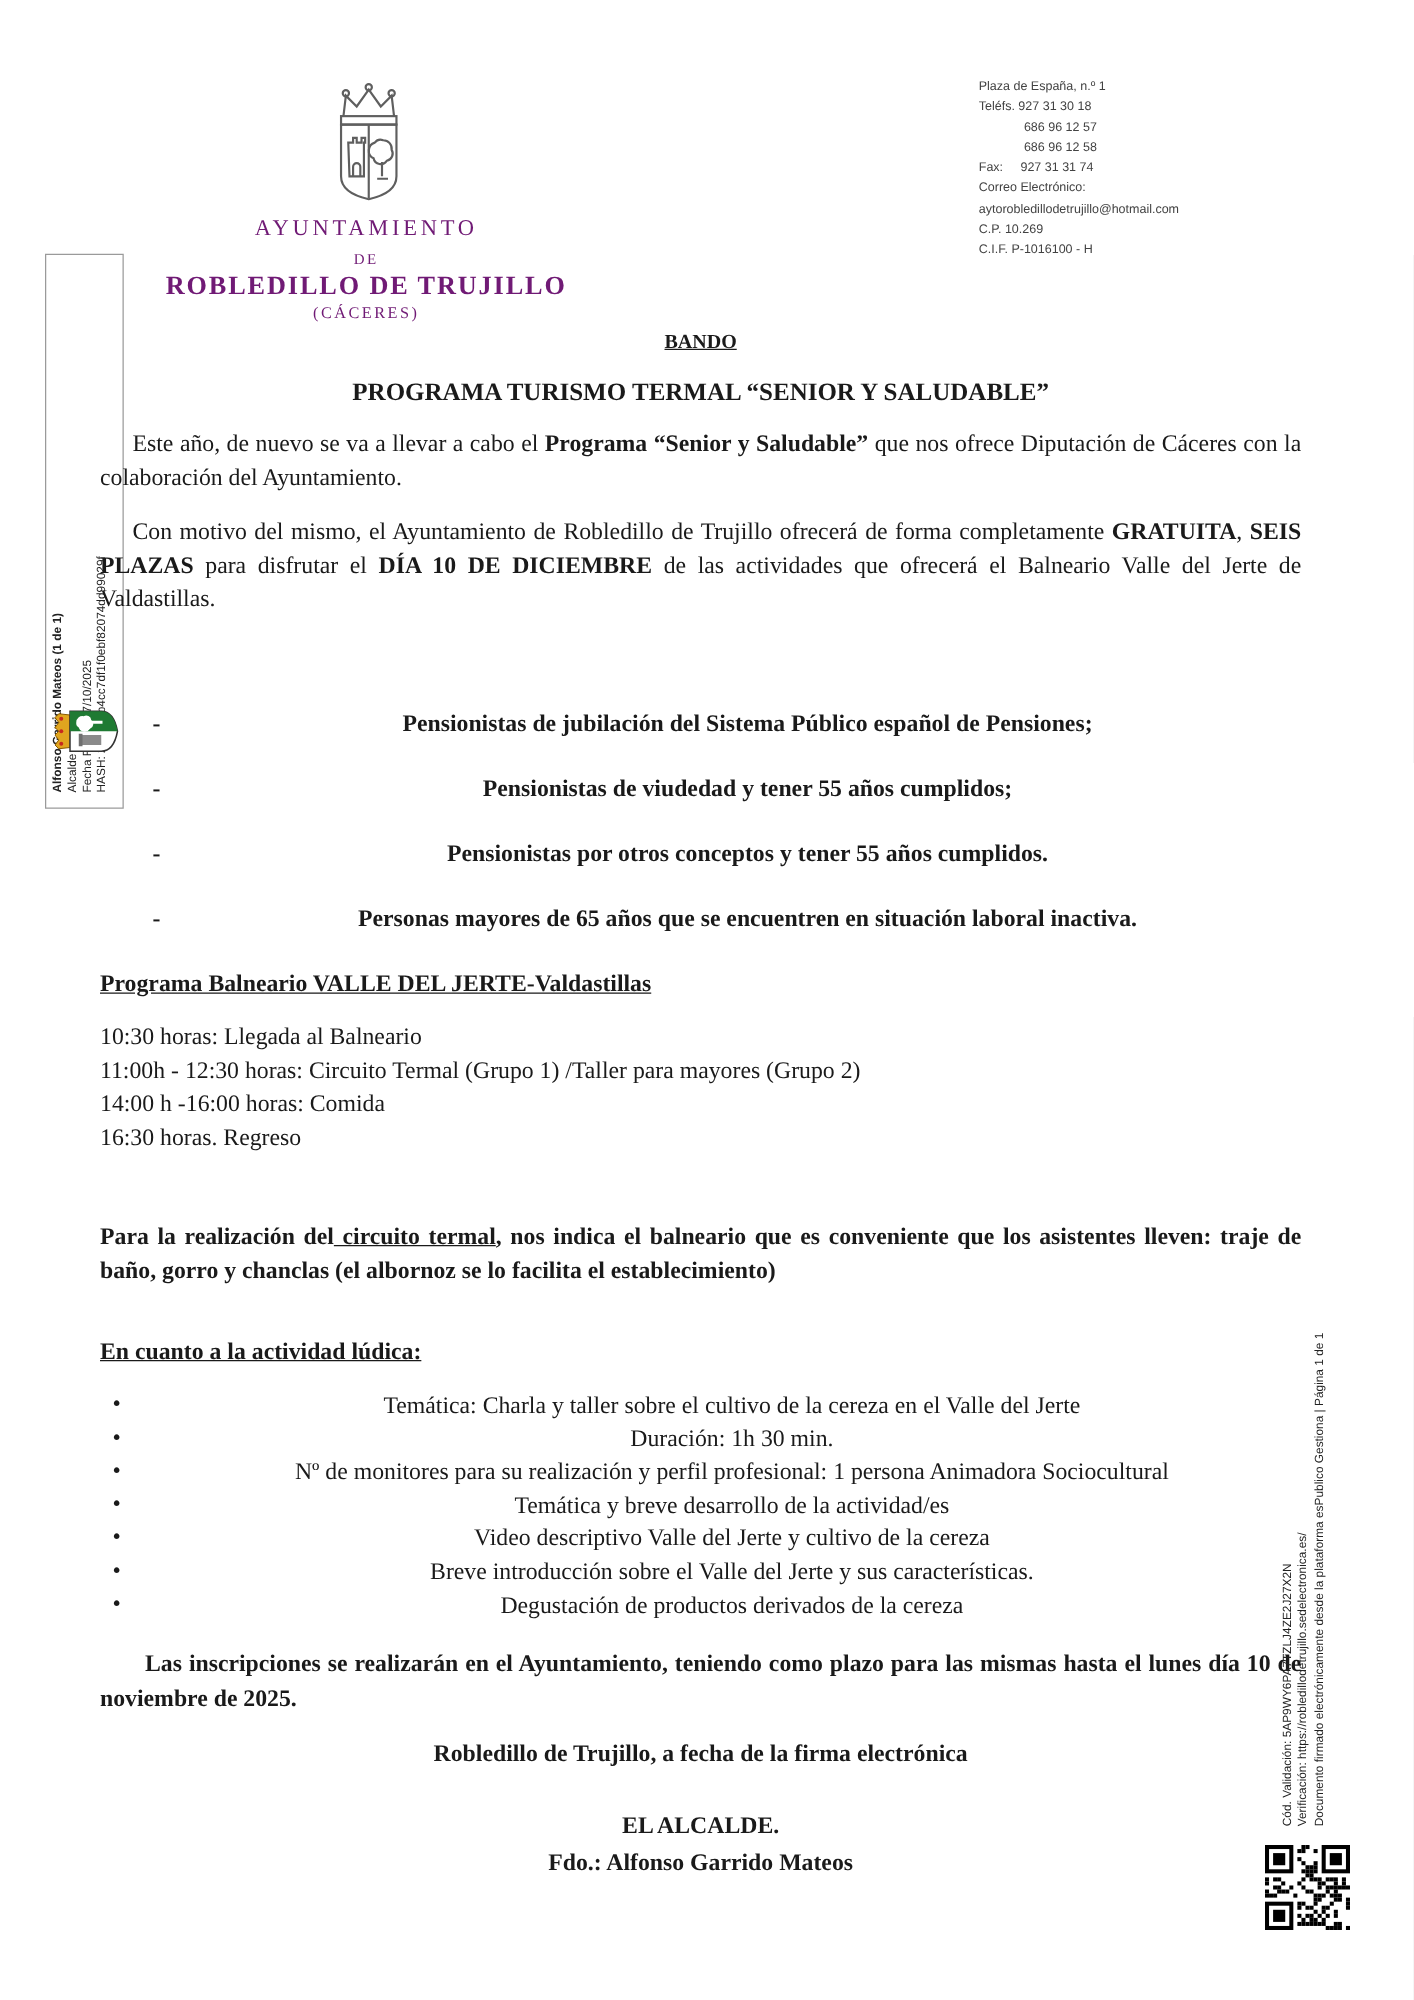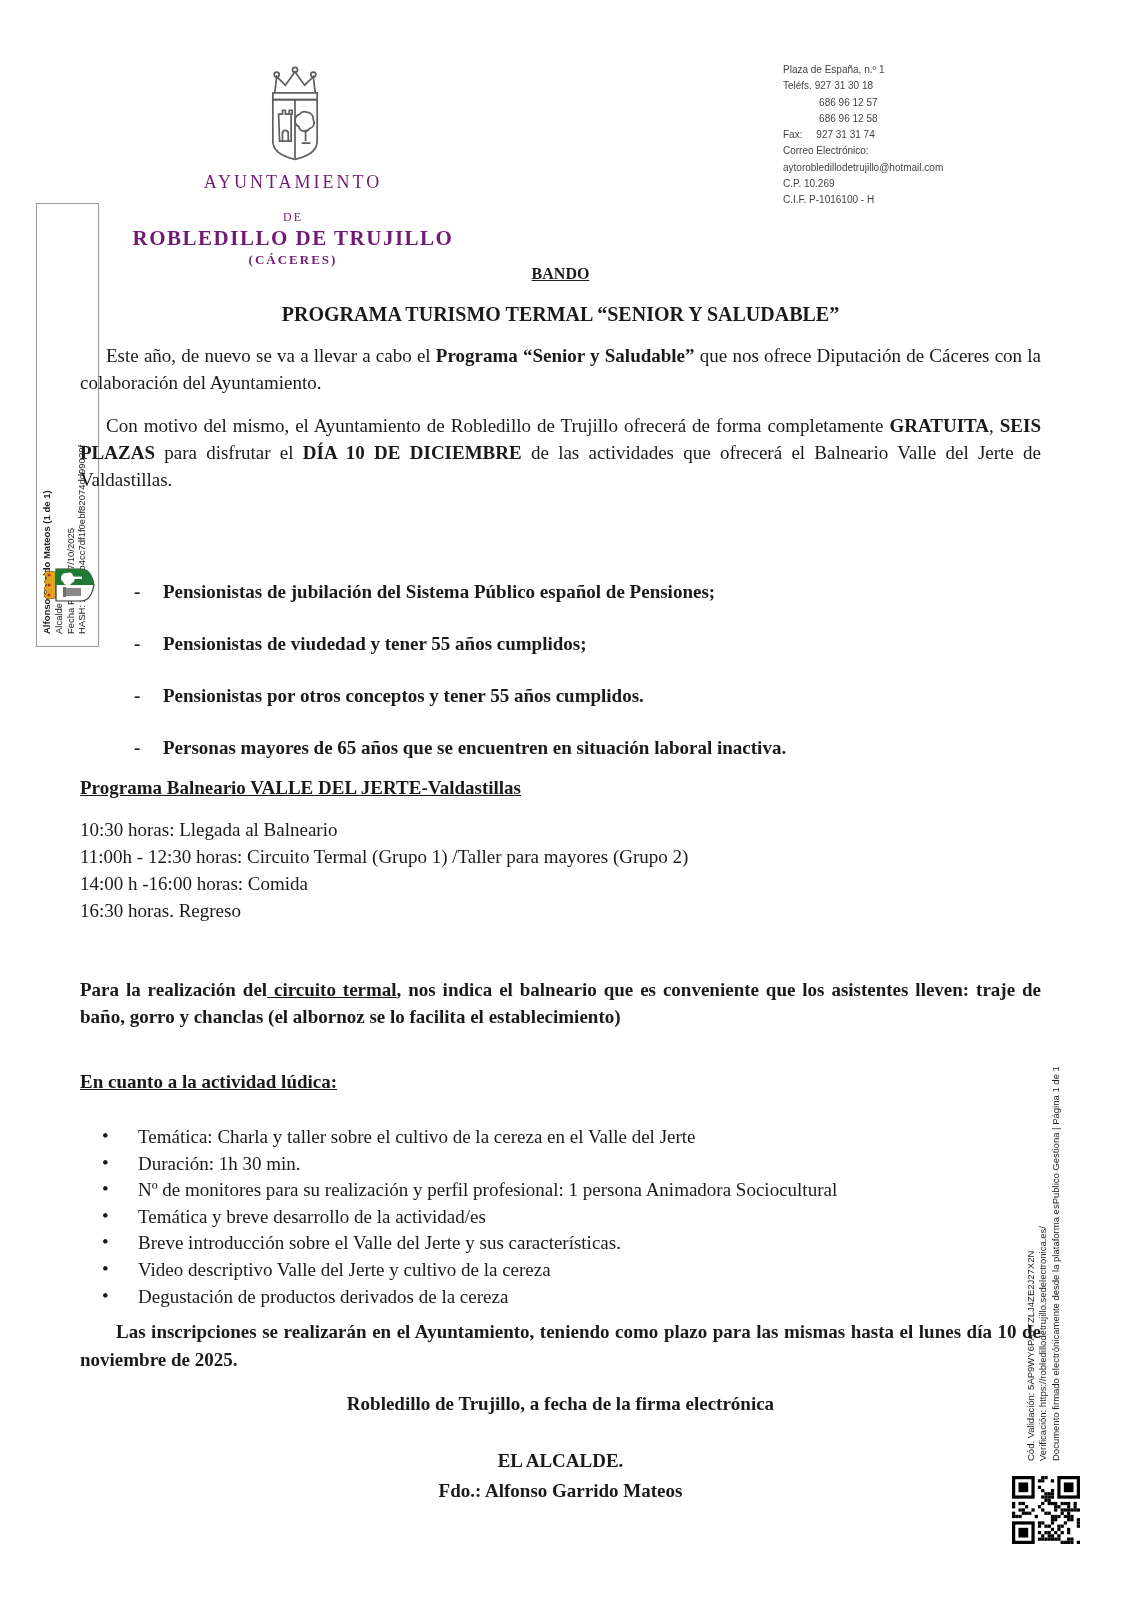--- a/index.html
+++ b/index.html
@@ -2,23 +2,23 @@
 <html lang="es"><head>
 <meta charset="utf-8">
 <style>
   html,body{margin:0;padding:0;background:#e8e8e8;}
   .page{position:relative;width:1131px;height:1600px;background:#ffffff;margin:0 auto;
         font-family:"Liberation Serif",serif;color:#1a1a1a;overflow:hidden;}
   
   .crest{position:absolute;left:250px;top:64px;width:90px;height:106px;}
   .org{position:absolute;left:110px;top:172px;width:366px;text-align:center;color:#701a75;}
   .org-l1{font-size:18px;letter-spacing:3px;}
-  .org-l2{font-size:12px;letter-spacing:2px;margin-top:17px;}
+  .org-l2{font-size:12px;letter-spacing:2px;margin-top:7px;}
   .org-l3{font-size:21px;font-weight:bold;letter-spacing:1.5px;margin-top:1px;}
-  .org-l4{font-size:13px;letter-spacing:2px;margin-top:1px;font-weight:bold;}
+  .org-l4{font-size:13px;letter-spacing:2px;margin-top:1px;}
   .contact{position:absolute;left:783px;top:62px;font-family:"Liberation Sans",sans-serif;
            font-size:10px;line-height:16.3px;color:#424242;}
   .contact div{white-space:pre;}
   
   .lbox{position:absolute;left:36px;top:203px;width:61px;height:442px;border:1px solid #9a9a9a;background:#fff;}
   .lrot{position:absolute;left:41px;top:634px;width:424px;transform:rotate(-90deg);
         transform-origin:0 0;font-family:"Liberation Sans",sans-serif;font-size:9.5px;
         line-height:11.8px;color:#222;}
   .lrot .b{font-weight:bold;}
   .lemblem{position:absolute;left:42px;top:558px;width:54px;height:54px;display:flex;
@@ -31,21 +31,21 @@
   
   .blk{position:absolute;left:80px;width:961px;font-size:19px;line-height:27px;}
   .center{text-align:center;}
   .just{text-align:justify;}
   .bold{font-weight:bold;}
   .und{text-decoration:underline;}
   .indent{text-indent:26px;}
   .indent2{text-indent:36px;}
   .title{font-size:16px;font-weight:bold;text-decoration:underline;}
   .subtitle{font-size:20px;font-weight:bold;}
-  ul.dashlist,ul.dotlist{list-style:none;margin:16px;padding:0;}
+  ul.dashlist,ul.dotlist{list-style:none;margin:4px;padding:0;text-align:center;}
   ul.dashlist li{position:relative;padding-left:67px;font-weight:bold;margin-bottom:25px;}
   ul.dashlist li::before{content:"-";position:absolute;left:38px;top:0;}
   ul.dotlist li{position:relative;padding-left:42px;line-height:26.6px;}
   ul.dotlist li::before{content:"\2022";position:absolute;left:6px;top:-1px;}
 </style>
 </head>
 <body>
 
 <div class="page">
 
@@ -147,22 +147,22 @@
 
   <div class="blk" style="top:1068px;">
     <span class="bold und">En cuanto a la actividad lúdica:</span>
   </div>
 
   <ul class="blk dotlist" style="top:1108px;">
     <li>Temática: Charla y taller sobre el cultivo de la cereza en el Valle del Jerte</li>
     <li>Duración: 1h 30 min.</li>
     <li>Nº de monitores para su realización y perfil profesional: 1 persona Animadora Sociocultural</li>
     <li>Temática y breve desarrollo de la actividad/es</li>
+    <li>Video descriptivo Valle del Jerte y cultivo de la cereza</li>
     <li>Breve introducción sobre el Valle del Jerte y sus características.</li>
-    <li>Video descriptivo Valle del Jerte y cultivo de la cereza</li>
     <li>Degustación de productos derivados de la cereza</li>
   </ul>
 
   <div class="blk just bold indent2" style="top:1318px;line-height:27.5px;">Las inscripciones se realizarán en el Ayuntamiento, teniendo como plazo para las mismas hasta el lunes día 10 de noviembre de 2025.</div>
 
   <div class="blk center bold" style="top:1390px;">Robledillo de Trujillo, a fecha de la firma electrónica</div>
 
   <div class="blk center bold" style="top:1447px;">EL ALCALDE.</div>
   <div class="blk center bold" style="top:1477px;">Fdo.: Alfonso Garrido Mateos</div>
 

